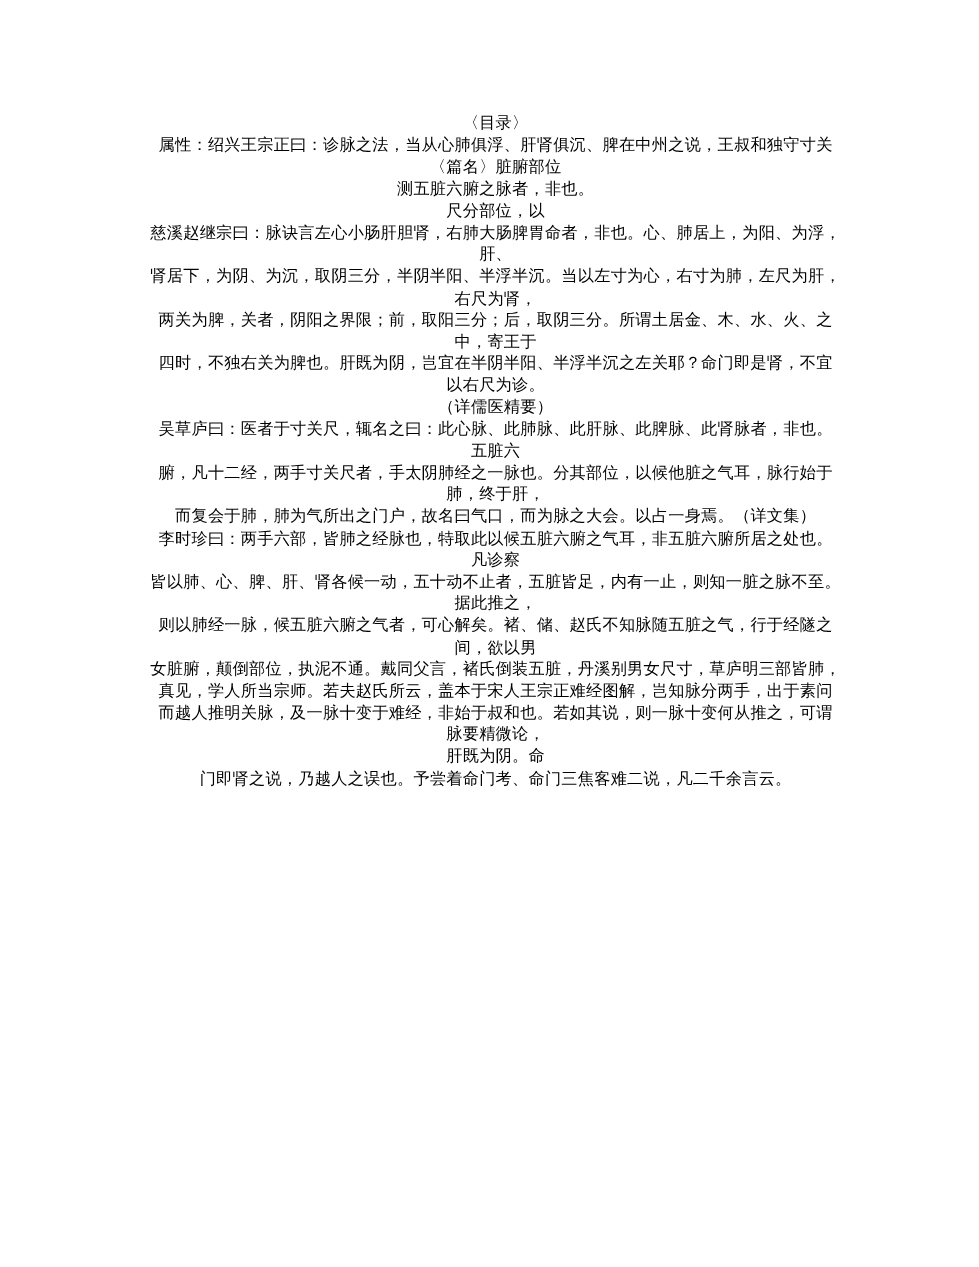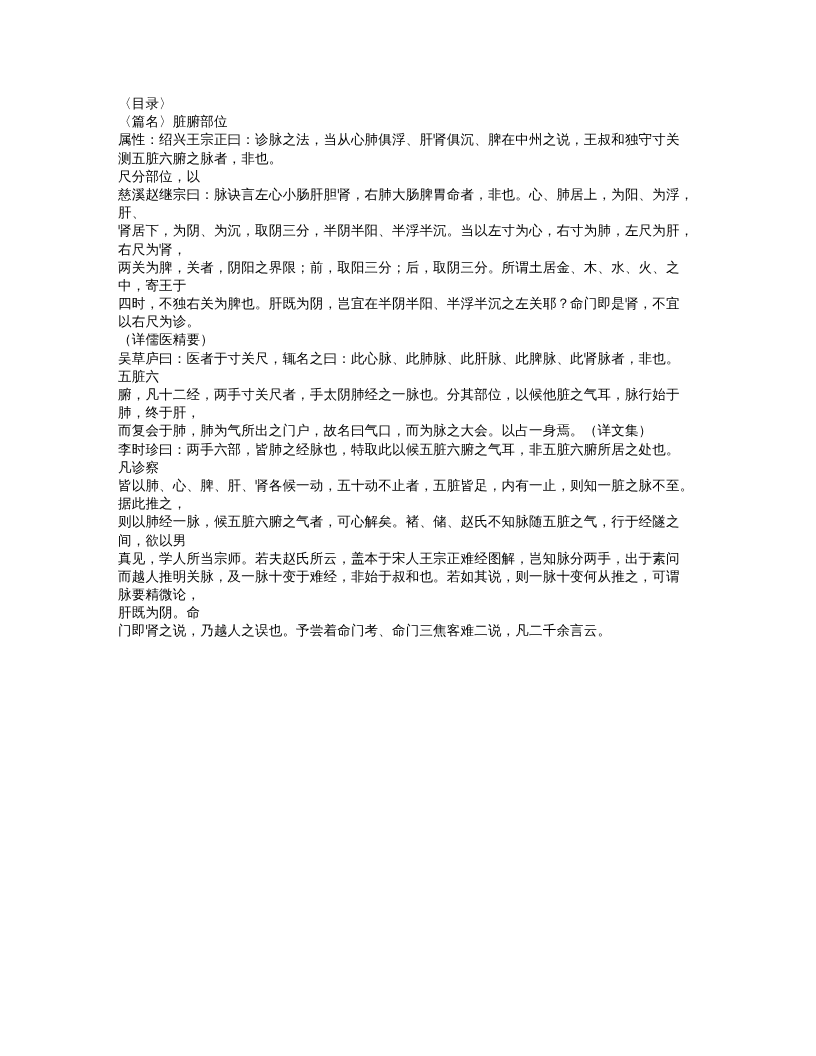--- a/index.html
+++ b/index.html
@@ -13,36 +13,37 @@
       position: relative;
       overflow: hidden;
       font-family: "DejaVu Serif", "Liberation Serif", serif;
       color: #000000;
     }
     .page {
       position: absolute;
       left: 118px;
       top: 94px;
       width: 590px;
+      text-align: center;
     }
     .line {
       font-size: 13.5px;
       line-height: 18.2px;
       height: 18.2px;
       white-space: nowrap;
       letter-spacing: 0.2px;
     }
   </style>
 </head>
 <body>
 
 <div class="page">
   <div class="line">〈目录〉</div>
+  <div class="line">属性：绍兴王宗正曰：诊脉之法，当从心肺俱浮、肝肾俱沉、脾在中州之说，王叔和独守寸关</div>
   <div class="line">〈篇名〉脏腑部位</div>
-  <div class="line">属性：绍兴王宗正曰：诊脉之法，当从心肺俱浮、肝肾俱沉、脾在中州之说，王叔和独守寸关</div>
   <div class="line">测五脏六腑之脉者，非也。</div>
   <div class="line">尺分部位，以</div>
   <div class="line">慈溪赵继宗曰：脉诀言左心小肠肝胆肾，右肺大肠脾胃命者，非也。心、肺居上，为阳、为浮，</div>
   <div class="line">肝、</div>
   <div class="line">肾居下，为阴、为沉，取阴三分，半阴半阳、半浮半沉。当以左寸为心，右寸为肺，左尺为肝，</div>
   <div class="line">右尺为肾，</div>
   <div class="line">两关为脾，关者，阴阳之界限；前，取阳三分；后，取阴三分。所谓土居金、木、水、火、之</div>
   <div class="line">中，寄王于</div>
   <div class="line">四时，不独右关为脾也。肝既为阴，岂宜在半阴半阳、半浮半沉之左关耶？命门即是肾，不宜</div>
   <div class="line">以右尺为诊。</div>
@@ -51,18 +52,19 @@
   <div class="line">五脏六</div>
   <div class="line">腑，凡十二经，两手寸关尺者，手太阴肺经之一脉也。分其部位，以候他脏之气耳，脉行始于</div>
   <div class="line">肺，终于肝，</div>
   <div class="line">而复会于肺，肺为气所出之门户，故名曰气口，而为脉之大会。以占一身焉。（详文集）</div>
   <div class="line">李时珍曰：两手六部，皆肺之经脉也，特取此以候五脏六腑之气耳，非五脏六腑所居之处也。</div>
   <div class="line">凡诊察</div>
   <div class="line">皆以肺、心、脾、肝、肾各候一动，五十动不止者，五脏皆足，内有一止，则知一脏之脉不至。</div>
   <div class="line">据此推之，</div>
   <div class="line">则以肺经一脉，候五脏六腑之气者，可心解矣。褚、储、赵氏不知脉随五脏之气，行于经隧之</div>
   <div class="line">间，欲以男</div>
+  <div class="line">女脏腑，颠倒部位，执泥不通。戴同父言，褚氏倒装五脏，丹溪别男女尺寸，草庐明三部皆肺，</div>
   <div class="line">真见，学人所当宗师。若夫赵氏所云，盖本于宋人王宗正难经图解，岂知脉分两手，出于素问</div>
   <div class="line">而越人推明关脉，及一脉十变于难经，非始于叔和也。若如其说，则一脉十变何从推之，可谓</div>
   <div class="line">脉要精微论，</div>
   <div class="line">肝既为阴。命</div>
   <div class="line">门即肾之说，乃越人之误也。予尝着命门考、命门三焦客难二说，凡二千余言云。</div>
 </div>
 
 </body></html>

